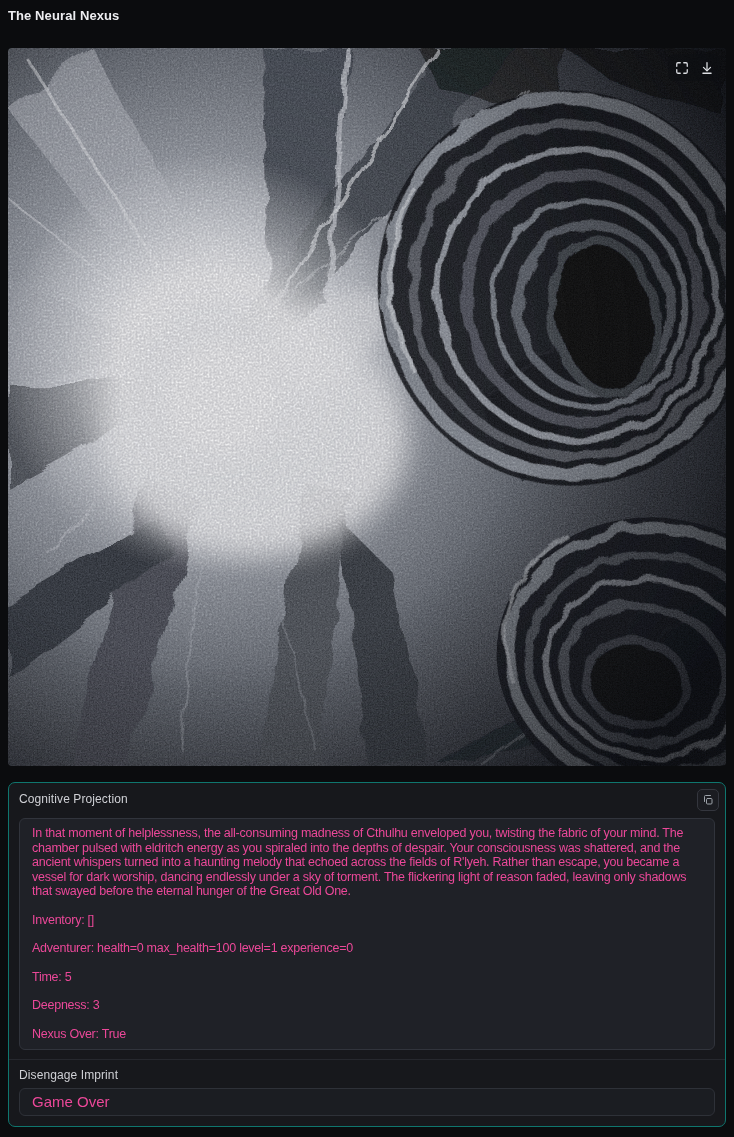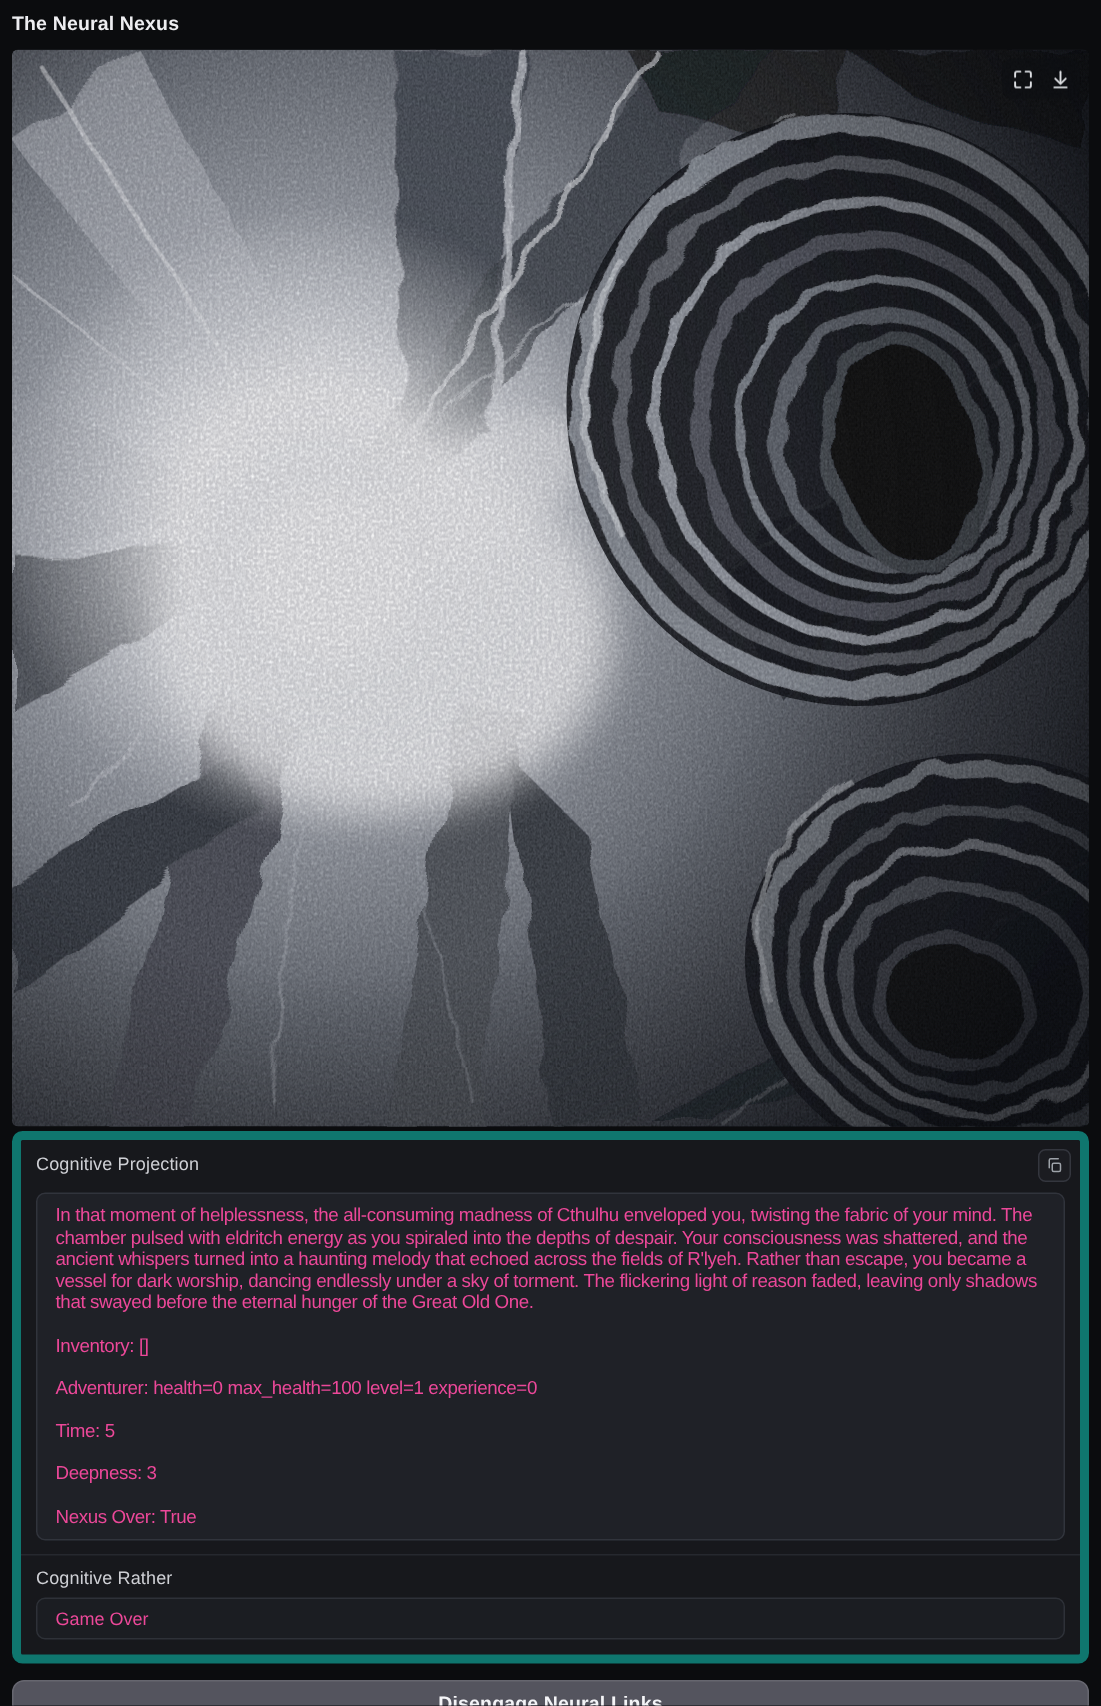--- a/index.html
+++ b/index.html
@@ -1,40 +1,40 @@
 <!DOCTYPE html>
 <html><head>
 <meta charset="utf-8">
 <style>
   html,body{margin:0;padding:0;background:#0b0c0e;}
   body{width:734px;height:1137px;overflow:hidden;font-family:"Liberation Sans",sans-serif;
        -webkit-font-smoothing:antialiased;}
   .page{box-sizing:border-box;width:734px;height:1137px;padding:6px 8px;}
-  .title{font-size:13px;font-weight:700;color:#ededf0;margin:0 0 10px 0;padding-top:2px;letter-spacing:.1px;}
+  .title{font-size:13px;font-weight:700;color:#ededf0;margin:0 0 25px 0;padding-top:2px;letter-spacing:.1px;}
   .image-block{position:relative;width:718px;height:718px;border-radius:4px;overflow:hidden;background:#101114;}
   .art{display:block;width:718px;height:718px;}
   .toolbar{position:absolute;top:6px;right:6px;display:flex;gap:2px;padding:2px;
            background:rgba(13,14,18,.55);border-radius:7px;}
   .icon-btn{width:23px;height:23px;display:flex;align-items:center;justify-content:center;
             background:transparent;border:none;border-radius:5px;color:#dcdee2;padding:0;cursor:pointer;}
   .icon-btn svg{width:14px;height:14px;}
-  .form-group{margin-top:3px;border:6px solid #0f766e;border-radius:7px;background:#17181c;
+  .form-group{margin-top:16px;border:1px solid #0f766e;border-radius:7px;background:#17181c;
               padding:9px 10px 10px;position:relative;}
   .row-head{display:flex;align-items:flex-start;justify-content:space-between;margin-bottom:7px;}
   .field-label{font-size:12px;color:#cfd0d5;letter-spacing:.1px;}
   .copy-btn{width:22px;height:22px;margin:-3px -4px 0 0;display:flex;align-items:center;justify-content:center;
             background:#1b1c21;border:1px solid #34363e;border-radius:5px;color:#9da2a9;padding:0;cursor:pointer;}
   .copy-btn svg{width:12px;height:12px;}
   .textbox{border:1px solid #31343c;border-radius:6px;background:#1f2127;color:#ec4899;}
   .textbox.multi{padding:7px 12px 8px;font-size:12.5px;line-height:14.5px;letter-spacing:-.25px;}
   .textbox.multi p{margin:0 0 14px 0;}
   .textbox.multi p:last-child{margin-bottom:0;}
   .form-row + .form-row{border-top:1px solid #26282e;margin:9px -10px 0;padding:8px 10px 0;}
   .form-row + .form-row .field-label{display:block;margin-bottom:6px;}
-  .textbox.single{height:26px;line-height:26px;padding:0 12px;font-size:12px;background:#1b1d22;
+  .textbox.single{height:26px;line-height:26px;padding:0 12px;font-size:15px;background:#1b1d22;
                   border-color:#2e3138;white-space:nowrap;overflow:hidden;}
   .primary-action{display:block;width:718px;height:30px;margin-top:11px;border-radius:8px;
                   border:1px solid #66666f;background:#54545e;color:#f4f4f7;font-family:inherit;
                   font-size:13px;font-weight:700;letter-spacing:.1px;cursor:pointer;}
 </style>
 </head>
 <body>
 
 <div class="page">
 
@@ -193,21 +193,21 @@
         <p>In that moment of helplessness, the all-consuming madness of Cthulhu enveloped you, twisting the fabric of your mind. The chamber pulsed with eldritch energy as you spiraled into the depths of despair. Your consciousness was shattered, and the ancient whispers turned into a haunting melody that echoed across the fields of R'lyeh. Rather than escape, you became a vessel for dark worship, dancing endlessly under a sky of torment. The flickering light of reason faded, leaving only shadows that swayed before the eternal hunger of the Great Old One.</p>
         <p>Inventory: []</p>
         <p>Adventurer: health=0 max_health=100 level=1 experience=0</p>
         <p>Time: 5</p>
         <p>Deepness: 3</p>
         <p>Nexus Over: True</p>
       </div>
     </div>
 
     <div class="form-row">
-      <label class="field-label">Cognitive Rather</label>
+      <label class="field-label">Disengage Imprint</label>
       <div class="textbox single">Game Over</div>
     </div>
 
   </section>
 
   <button class="primary-action">Disengage Neural Links</button>
 
 </div>
 
 </body></html>

